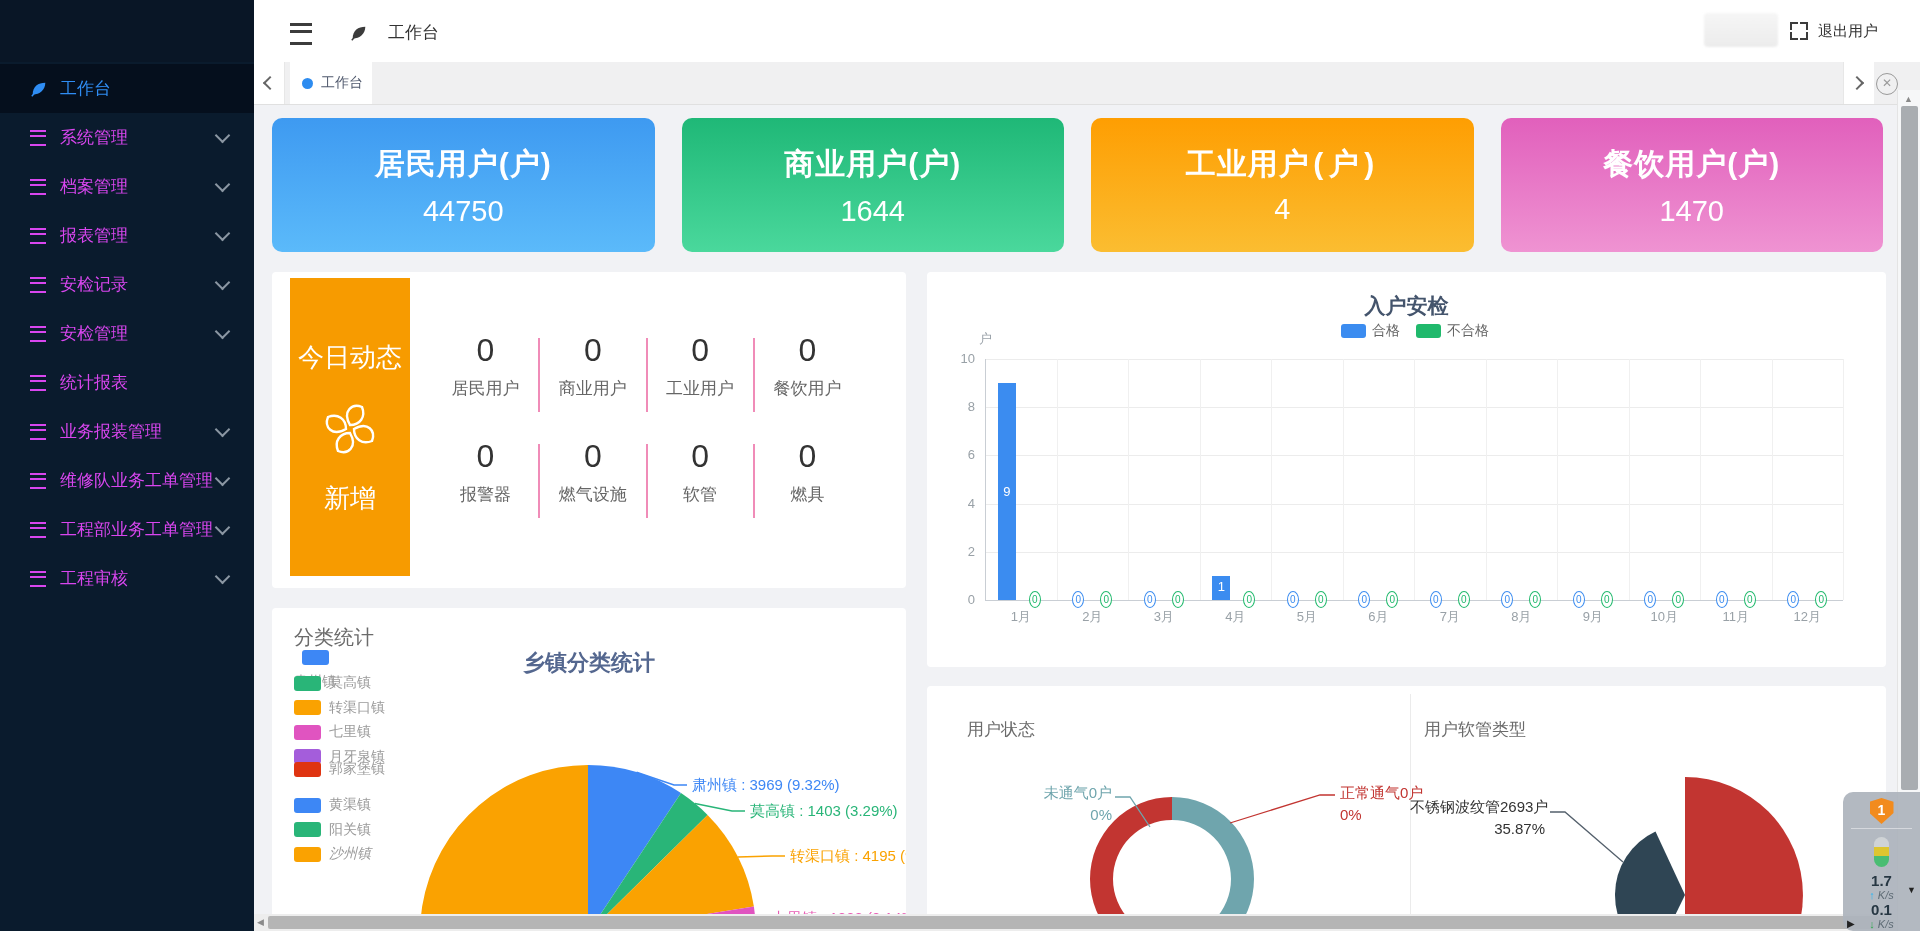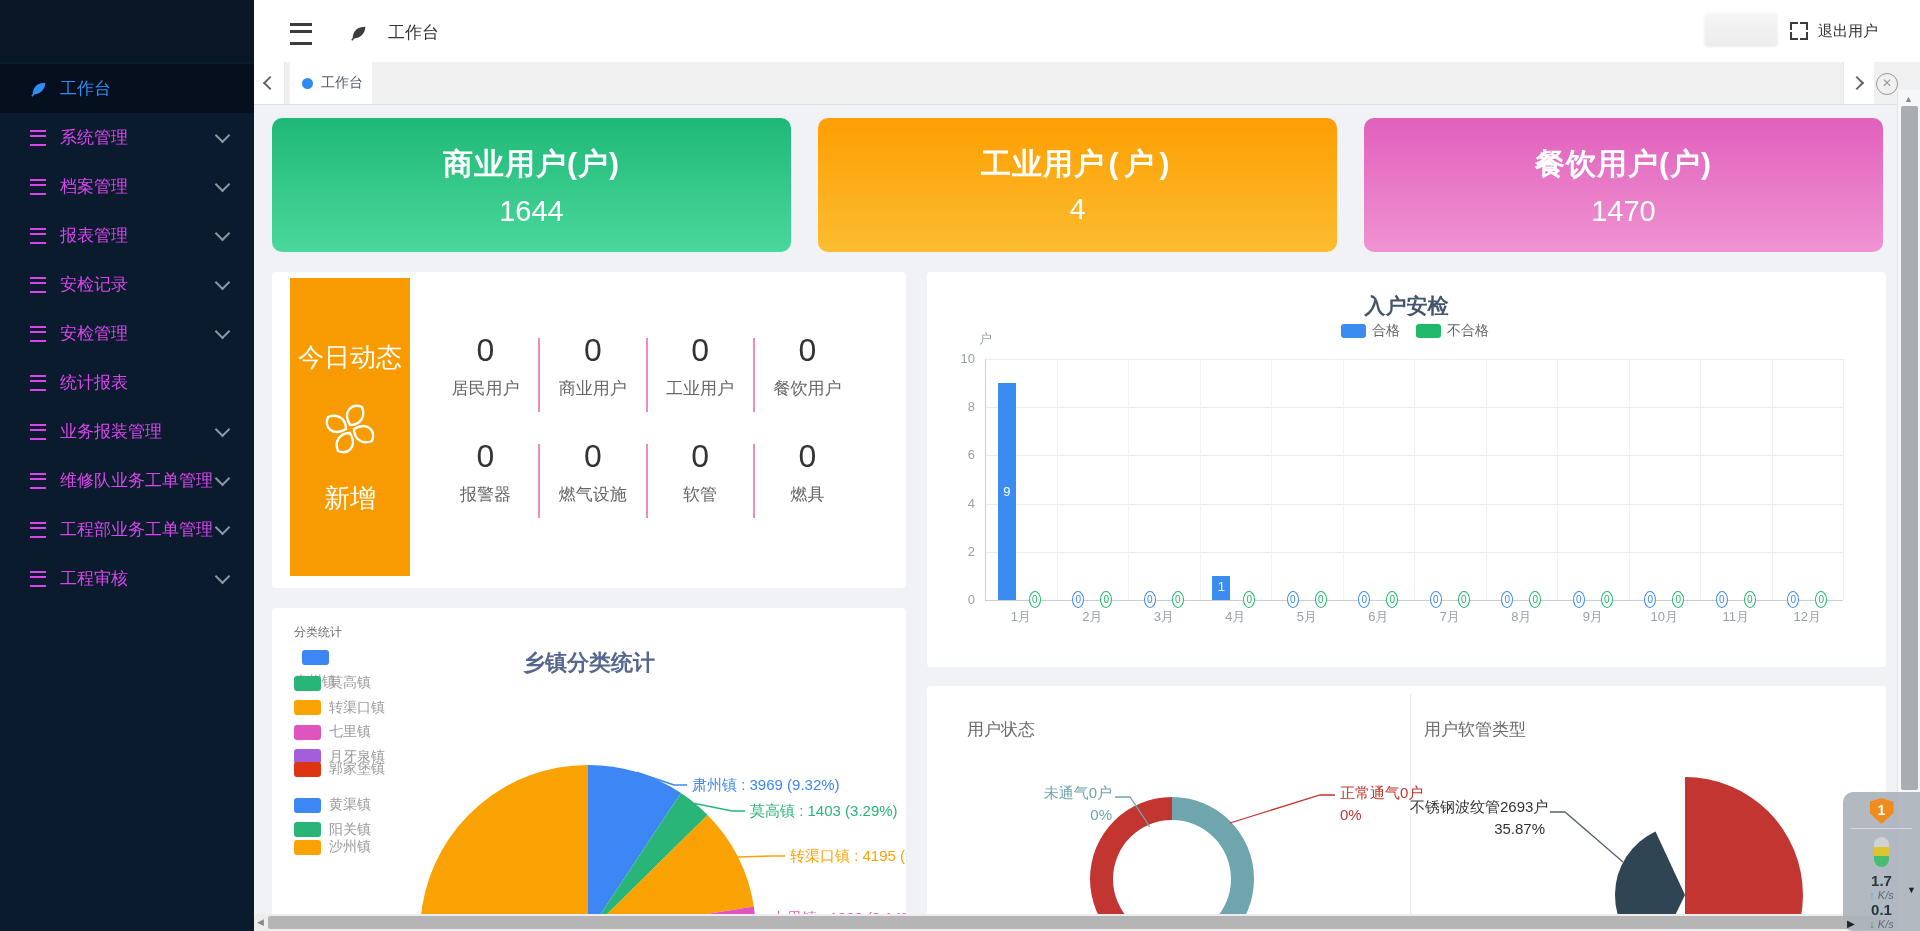--- a/index.html
+++ b/index.html
@@ -69,21 +69,21 @@
   #bar-unit{position:absolute;left:52px;top:58px;font-size:13px;color:#9aa2a9;}
   .gl-h{position:absolute;height:1px;background:#ececec;}
   .gl-v{position:absolute;width:1px;background:#f0f0f0;}
   .ytick{position:absolute;width:40px;text-align:right;font-size:13px;color:#99a1a7;}
   .mlabel{position:absolute;text-align:center;font-size:13px;color:#99a1a7;}
   .bar{position:absolute;}
   .bar-val{position:absolute;color:#fff;font-size:13px;text-align:center;}
   .zoval{position:absolute;width:12px;height:17px;border-radius:50%;border:1.5px solid;font-size:10px;text-align:center;line-height:16px;background:rgba(255,255,255,.8);box-sizing:border-box;}
   
   #p-pie{left:272px;top:608px;width:634px;height:323px;}
-  #pie-header{position:absolute;left:22px;top:16px;font-size:12px;color:#6b6b6b;}
+  #pie-header{position:absolute;left:22px;top:16px;font-size:20px;color:#6b6b6b;}
   #pie-title{position:absolute;left:0;top:40px;width:100%;text-align:center;font-size:22px;font-weight:bold;color:#54678f;}
   .pg-item{position:absolute;left:22px;display:flex;align-items:center;gap:8px;cursor:pointer;}
   .pg-sw{width:27px;height:15px;border-radius:3px;}
   .pg-lb{font-size:14px;color:#9a9a9a;}
   .callout{position:absolute;font-size:15px;white-space:nowrap;}
   
   #p-status{left:927px;top:686px;width:959px;height:245px;}
   #status-divider{position:absolute;left:483px;top:8px;bottom:0;width:1px;background:#ebebeb;}
   .sub-h{position:absolute;top:32px;font-size:17px;color:#6b6b6b;}
   .dlabel{position:absolute;font-size:15px;white-space:nowrap;line-height:22px;}
@@ -197,20 +197,24 @@
     <span id="tab-dot"></span>
     <span>工作台</span>
   </div>
   <div class="tab-nav" id="tab-next">
       <span></span>
     </div>
   <div id="tab-closeall">✕</div>
 </div>
 
 <div class="abs" id="cards">
+    <div class="card" style="background: linear-gradient(rgb(62, 154, 241), rgb(91, 186, 250));">
+      <div class="t">居民用户(户)</div>
+      <div class="v">44750</div>
+    </div>
     <div class="card" style="background: linear-gradient(rgb(31, 184, 119), rgb(74, 216, 156));">
       <div class="t">商业用户(户)</div>
       <div class="v">1644</div>
     </div>
     <div class="card" style="background: linear-gradient(rgb(254, 158, 2), rgb(251, 189, 49)); font-family: Liberation Mono, monospace;">
       <div class="t">工业用户(户)</div>
       <div class="v">4</div>
     </div>
     <div class="card" style="background: linear-gradient(rgb(225, 96, 188), rgb(239, 147, 210));">
       <div class="t">餐饮用户(户)</div>
@@ -382,21 +386,21 @@
         <span class="pg-lb">郭家堡镇</span>
       </div>
       <div class="pg-item" style="top: 188.4px;">
         <span class="pg-sw" style="background:#3d87f5"></span>
         <span class="pg-lb">黄渠镇</span>
       </div>
       <div class="pg-item" style="top: 212.8px;">
         <span class="pg-sw" style="background:#29b578"></span>
         <span class="pg-lb">阳关镇</span>
       </div>
-      <div class="pg-item" style="top: 230px;">
+      <div class="pg-item" style="top: 237px; font-style: italic;">
         <span class="pg-sw" style="background:#faa201"></span>
         <span class="pg-lb">沙州镇</span>
       </div>
     </div>
   <svg id="pie-svg" width="634" height="323" style="position:absolute;left:0;top:0;">
       <path d="M316,325 L316.0,157.0 A168,168 0 0,1 409.0,185.1 Z" fill="#3d87f5"></path>
       <path d="M316,325 L409.0,185.1 A168,168 0 0,1 435.6,207.0 Z" fill="#29b578"></path>
       <path d="M316,325 L435.6,207.0 A168,168 0 0,1 481.9,298.4 Z" fill="#faa201"></path>
       <path d="M316,325 L481.9,298.4 A168,168 0 0,1 483.9,331.4 Z" fill="#e054c0"></path>
       <path d="M316,325 L483.9,331.4 A168,168 0 0,1 481.7,352.4 Z" fill="#a45ddb"></path>

